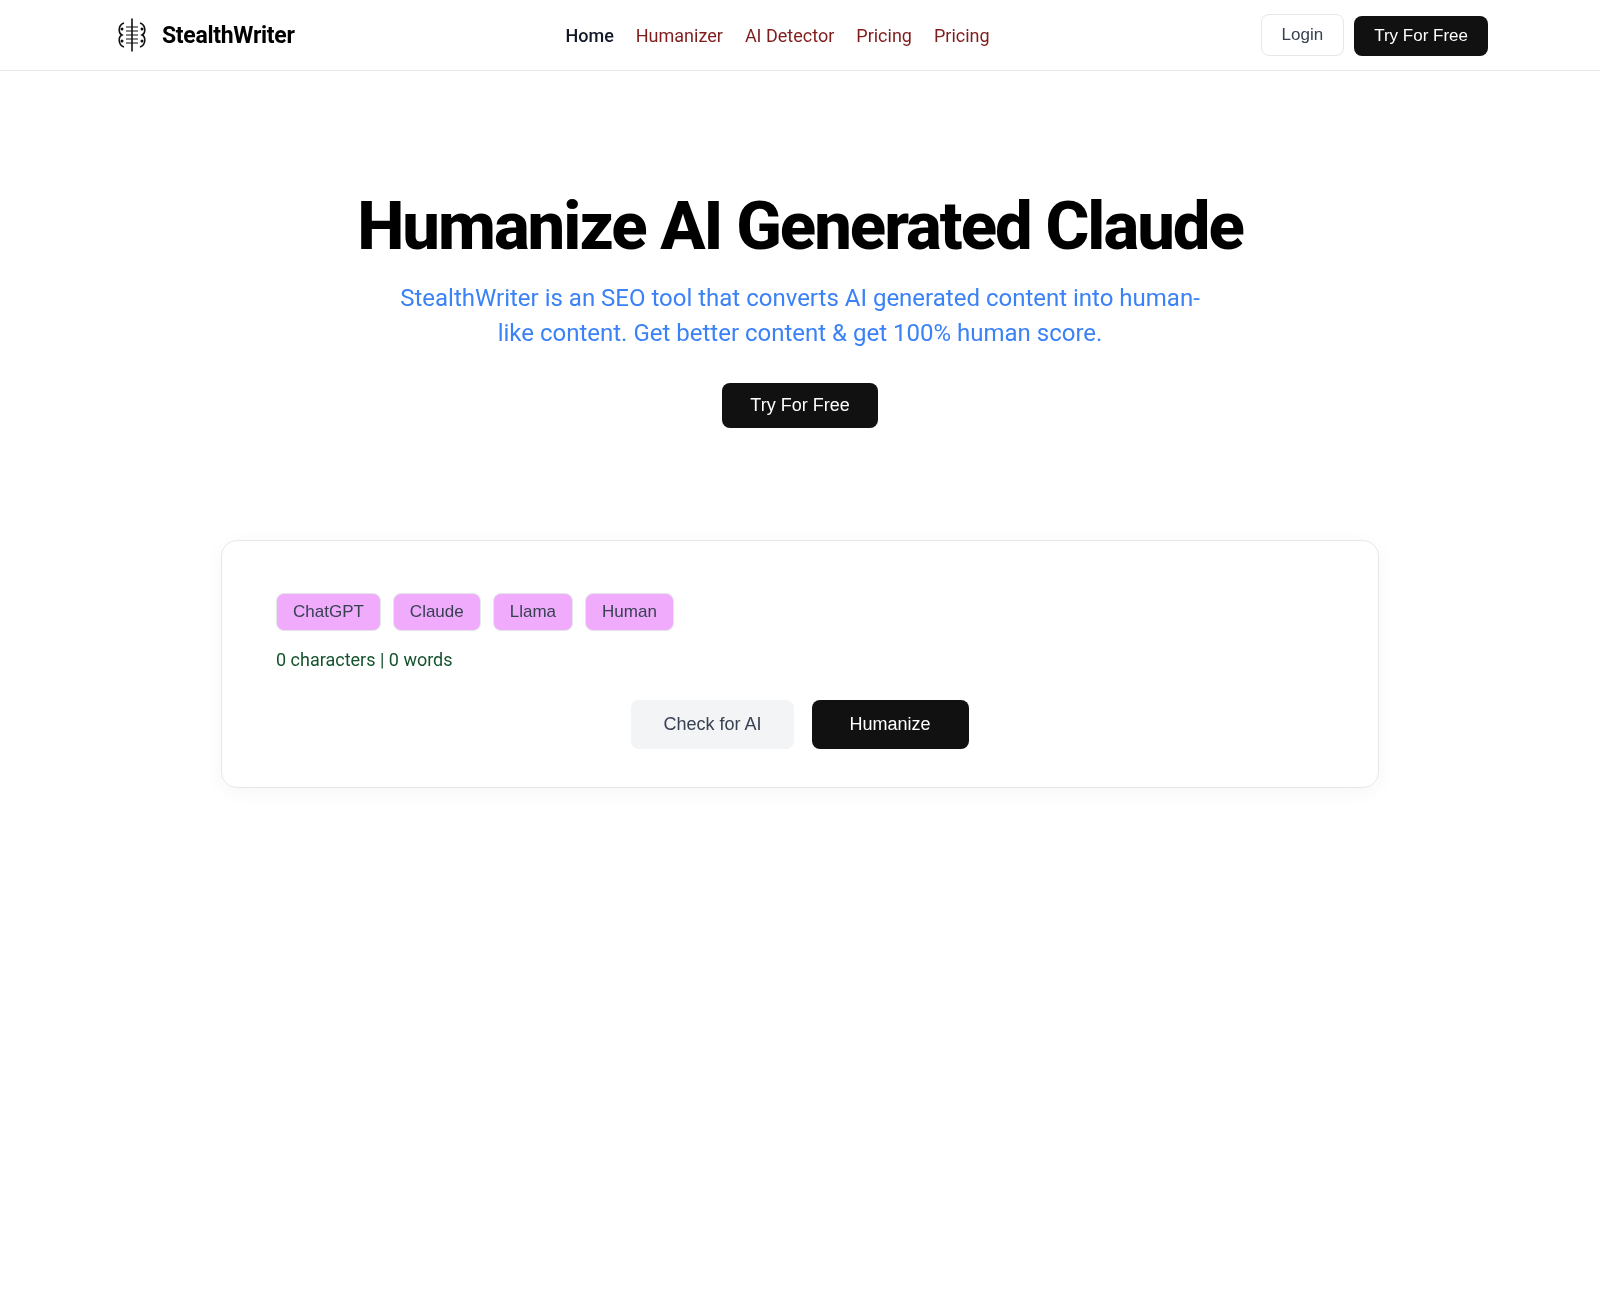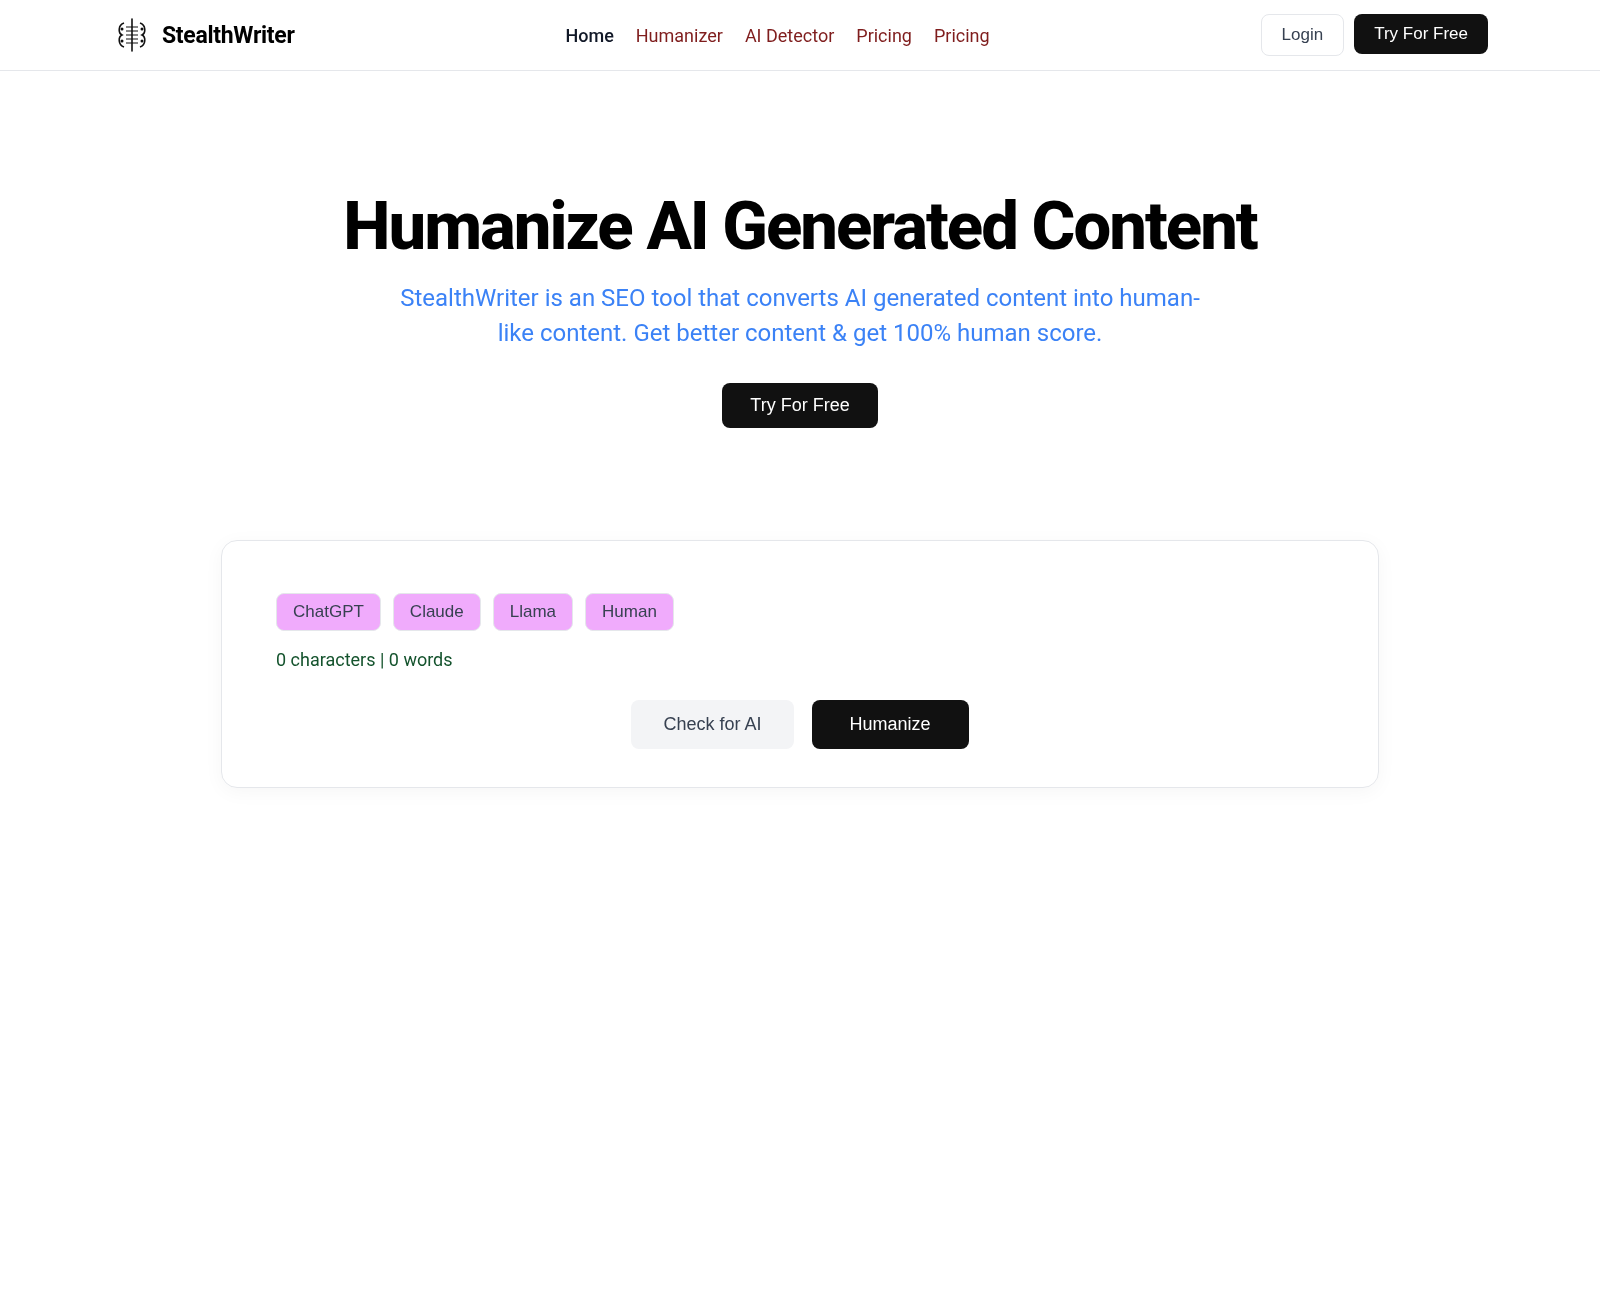--- a/index.html
+++ b/index.html
@@ -57,21 +57,21 @@
     }
 
     .nav-item.active {
       color: #111827;
       font-weight: 500;
     }
 
     .header-actions {
       display: flex;
       gap: 10px;
-      align-items: flex-start;
+      align-items: flex-end;
     }
 
     .btn {
       padding: 10px 20px;
       border-radius: 8px;
       font-size: 17px;
       font-weight: 500;
       cursor: pointer;
       border: none;
     }
@@ -227,21 +227,21 @@
     <a class="nav-item">Pricing</a>
   </nav>
 
   <div class="header-actions">
     <button class="btn btn-outline">Login</button>
     <button class="btn btn-primary">Try For Free</button>
   </div>
 </header>
 
 <section class="hero">
-  <h1 class="hero-title">Humanize AI Generated Content</h1>
+  <h1 class="hero-title">Humanize AI Generated Claude</h1>
   <p class="hero-sub">StealthWriter is an SEO tool that converts AI generated content into human-like content. Get better content &amp; get 100% human score.</p>
   <button class="hero-cta">Try For Free</button>
 </section>
 
 <section class="card">
   <div class="chips">
     <button class="chip">ChatGPT</button>
     <button class="chip">Claude</button>
     <button class="chip">Llama</button>
     <button class="chip">Human</button>

